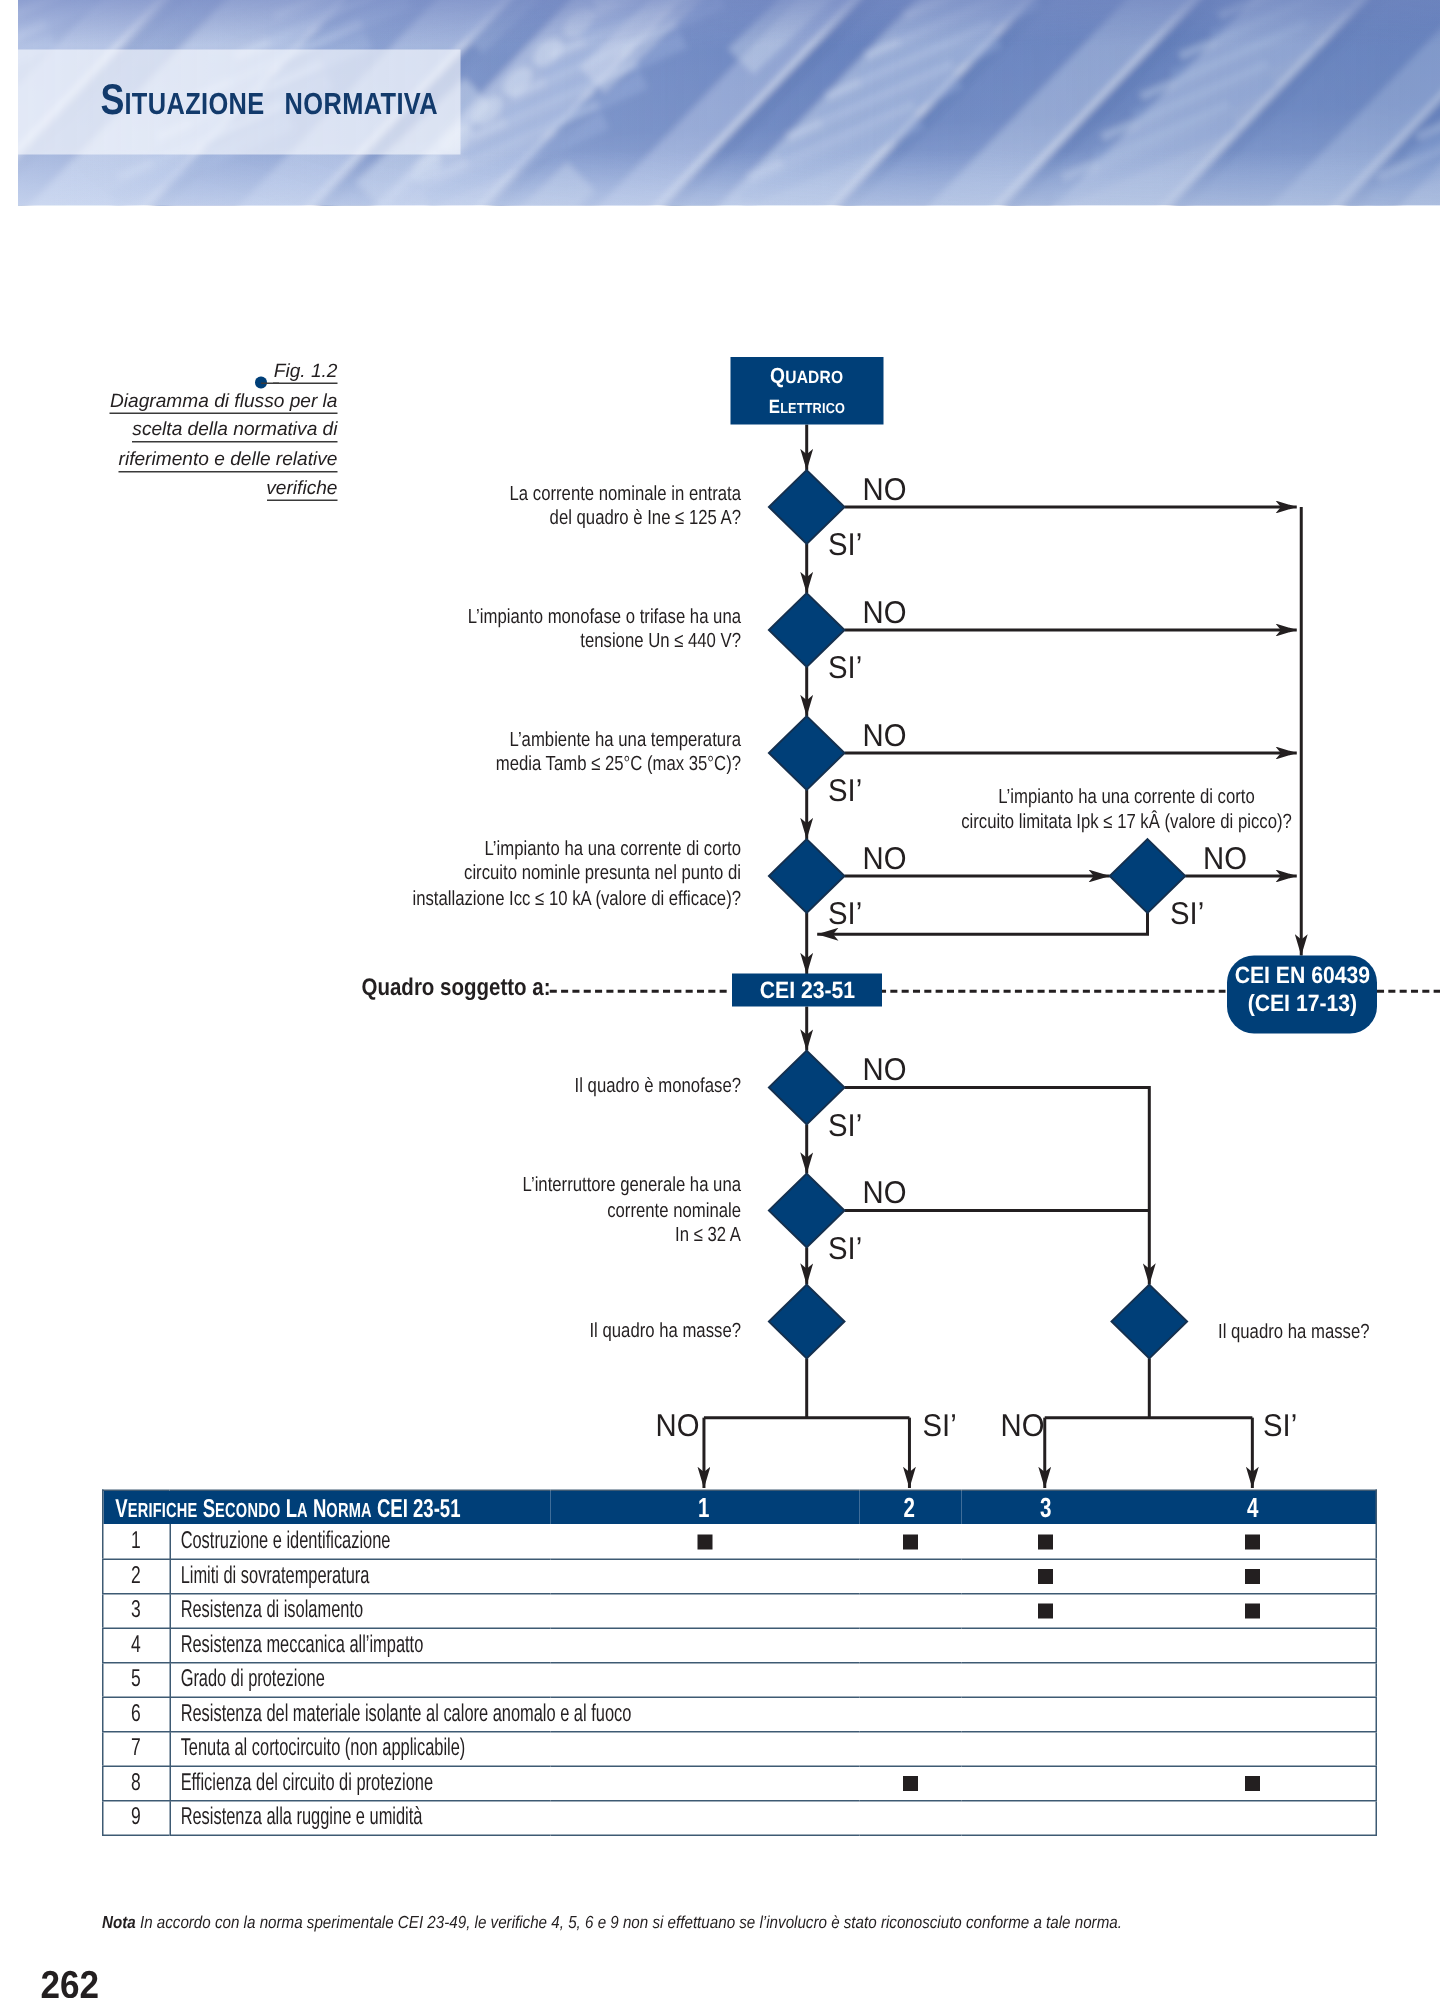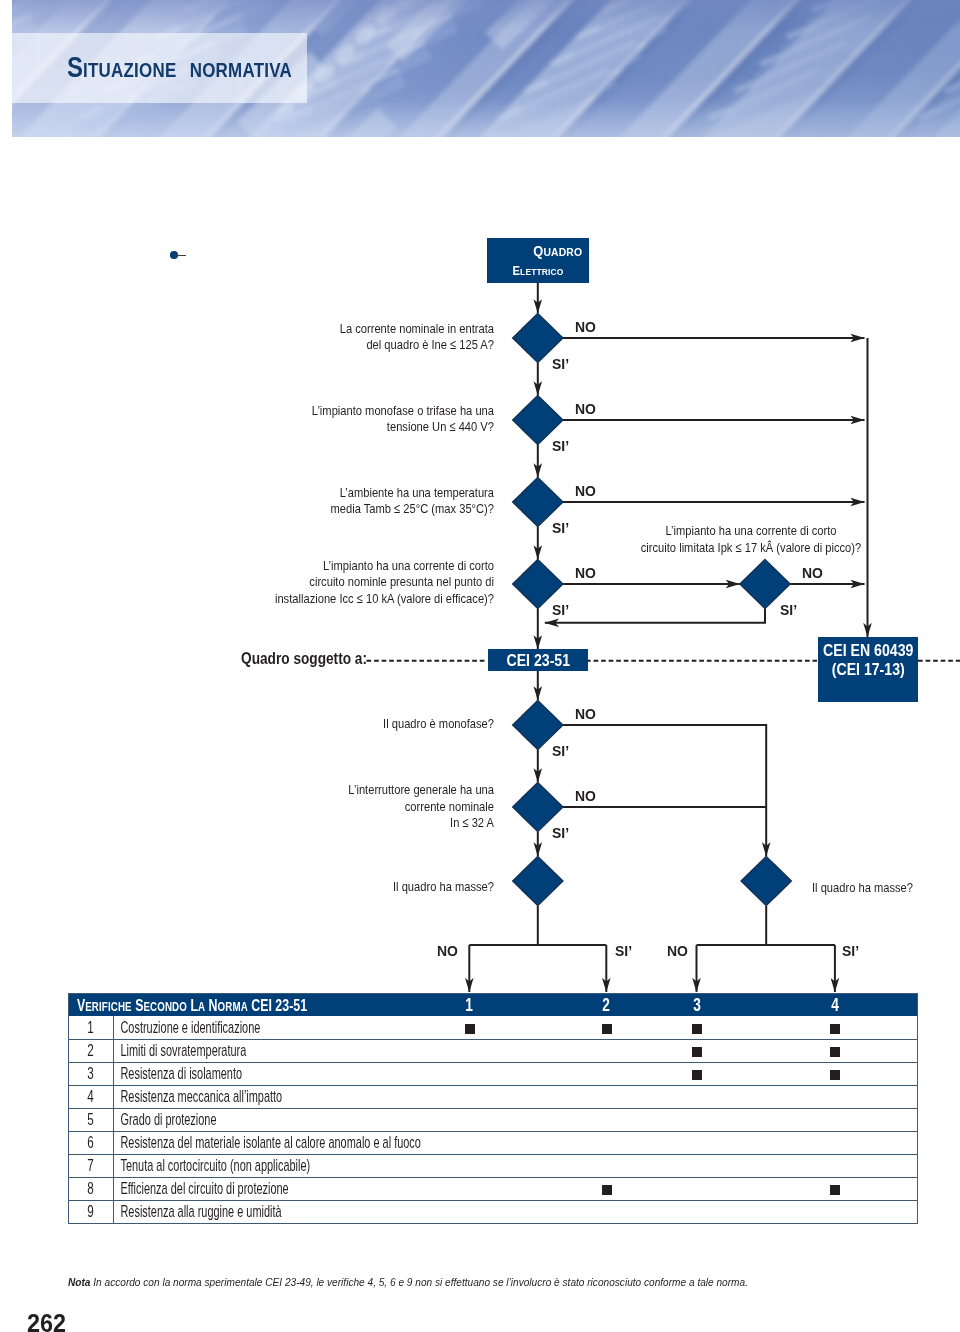--- a/index.html
+++ b/index.html
@@ -25,36 +25,36 @@
   height:1px;background:#3a3a3a;}
 .capdot{position:absolute;width:7.6px;height:7.6px;border-radius:50%;background:#003f78;}
 .capline{position:absolute;height:1px;background:#3a3a3a;}
 
 .flowsvg{position:absolute;left:0;top:0;}
 .qtext{position:absolute;text-align:right;font-size:13.6px;line-height:16.7px;color:#231f20;
   transform:scaleX(0.82);transform-origin:right top;}
 .qtext.ctr{transform:scaleX(0.82);transform-origin:center top;}
 .qtext.l{transform:scaleX(0.82);transform-origin:left top;}
 .qtext.l{text-align:left;}
-.nb{position:absolute;font-size:15px;font-weight:bold;color:#231f20;letter-spacing:0px;
+.nb{position:absolute;font-size:21px;font-weight:normal;color:#231f20;letter-spacing:0px;
   line-height:16.4px;white-space:nowrap;}
 .nb span{display:inline-block;transform:scaleX(0.93);transform-origin:left top;}
 .box{position:absolute;background:#003f78;color:#ffffff;}
 .startbox{left:475px;top:237.5px;width:101.5px;height:45px;}
 .startbox .t1{position:absolute;left:0;top:3.2px;width:101.5px;text-align:center;
-  font-weight:bold;font-size:11.8px;letter-spacing:.15px;line-height:21px;padding-left:20px;}
+  font-weight:bold;font-size:11.8px;letter-spacing:.15px;line-height:21px;}
 .startbox .t2{position:absolute;left:0;top:22.2px;width:101.5px;text-align:center;
   font-weight:bold;font-size:9.6px;letter-spacing:.15px;line-height:21px;}
 .startbox .t1 span.w,.startbox .t2 span.w{display:inline-block;transform:scaleX(0.88);}
 .startbox .c{font-size:14.6px;}
 .startbox .c2{font-size:12.8px;}
 .resL{left:475.7px;top:649.4px;width:100.6px;height:21.8px;}
 .resL .t{position:absolute;left:0;top:3.5px;width:100.6px;text-align:center;font-size:15.7px;
   font-weight:bold;line-height:16px;transform:scaleX(0.90);}
-.resR{left:805.5px;top:637px;width:100.5px;height:65px;}
+.resR{left:805.5px;top:637px;width:100.5px;height:52px;border-radius:18px;}
 .resR .t1{position:absolute;left:0;top:6.2px;width:100.5px;text-align:center;font-size:15.7px;
   font-weight:bold;line-height:16px;}
 .resR .t2{position:absolute;left:0;top:25px;width:100.5px;text-align:center;font-size:15.7px;
   font-weight:bold;line-height:16px;}
 .resR .t1,.resR .t2{transform:scaleX(0.90);}
 .subjlab{position:absolute;left:229.2px;top:650.8px;font-size:16px;font-weight:bold;color:#231f20;
   line-height:16px;white-space:nowrap;transform:scaleX(0.854);transform-origin:left top;}
 
 .tbl{position:absolute;left:56px;top:993px;width:849px;border-collapse:collapse;table-layout:fixed;}
 .tbl{border:1px solid #3e5a73;}
@@ -263,20 +263,27 @@
             <stop offset="1" stop-color="#46689e" stop-opacity="0.17"></stop>
           </linearGradient>
 <rect width="960" height="137" fill="url(#rsat)"></rect>
 </g>
       </svg>
   <div class="banner-band"></div>
   <div class="banner-title"><span>S<span class="sc">ITUAZIONE</span>&nbsp; <span class="sc">NORMATIVA</span></span></div>
  </div>
  <div class="capdot" style="left:158.3px;top:251.2px;"></div>
  <div class="capline" style="left:162px;top:255px;width:12px;"></div>
+ <div class="caption">
+  <span class="ln">Fig. 1.2</span><br>
+  <span class="ln">Diagramma di flusso per la</span><br>
+  <span class="ln">scelta della normativa di</span><br>
+  <span class="ln">riferimento e delle relative</span><br>
+  <span class="ln">verifiche</span><br>
+ </div>
  <svg class="flowsvg" width="960" height="1332" viewBox="0 0 960 1332">
       <defs>
 <marker id="ar" viewBox="0 0 14.4 8.6" refX="14.2" refY="4.3" markerWidth="14.4" markerHeight="8.6" orient="auto-start-reverse" markerUnits="userSpaceOnUse">
           <path d="M 0 0 L 14.4 4.3 L 0 8.6 L 3.6 4.3 Z" fill="#231f20"></path>
         </marker>
 </defs>
 <path d="M 525.8 283.0 L 525.8 313.4" stroke="#231f20" stroke-width="2.0" fill="none" marker-end="url(#ar)"></path>
 <path d="M 525.8 362.6 L 525.8 395.4" stroke="#231f20" stroke-width="2.0" fill="none" marker-end="url(#ar)"></path>
 <path d="M 525.8 444.6 L 525.8 477.4" stroke="#231f20" stroke-width="2.0" fill="none" marker-end="url(#ar)"></path>
 <path d="M 525.8 526.6 L 525.8 559.4" stroke="#231f20" stroke-width="2.0" fill="none" marker-end="url(#ar)"></path>

